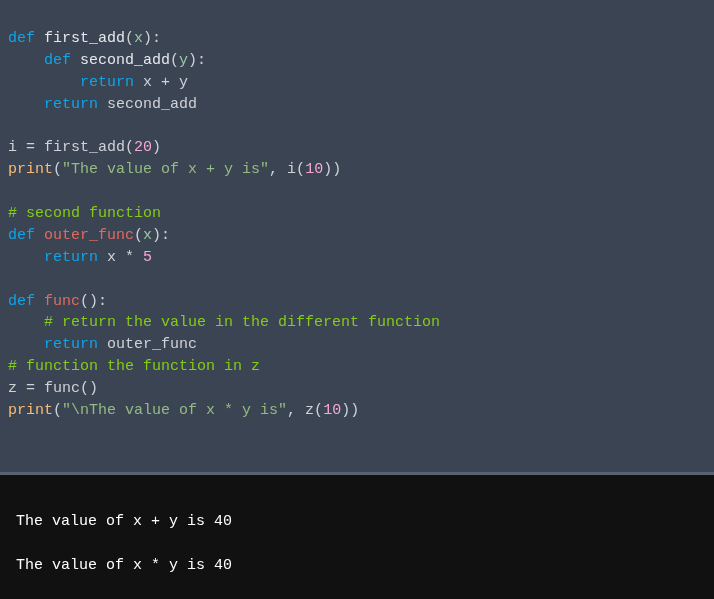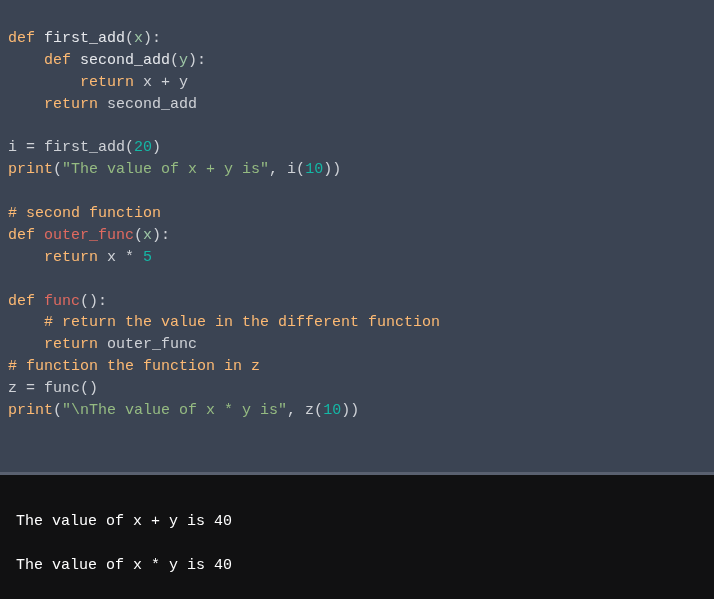--- a/index.html
+++ b/index.html
@@ -17,28 +17,28 @@
     color: #cfd2d7;
   }
   .output-pane {
     background: #111112;
     color: #ffffff;
     padding: 14px 16px 30px 16px;
     white-space: pre;
     font-weight: 500;
     border-top: 3px solid #5a6170;
   }
-  .k-def { color: #fdba74; }      
+  .k-def { color: #0ea5e9; }      
   .k-func { color: #e6e8ec; font-weight: 500; } 
   .k-punc { color: #cfd2d7; }
   .k-param { color: #9ec7a6; }
   .k-str { color: #95bb82; }
-  .k-num { color: #14b8a6; }
+  .k-num { color: #f9a8d4; }
   .k-op { color: #cfd2d7; }
-  .k-comment { color: #fdba74; text-align: center; }
+  .k-comment { color: #84cc16; text-align: center; }
   .k-print { color: #fdba74; }
   .k-name { color: #e06a60; }
 </style>
 </head>
 <body>
 
 <div class="code-pane">
 <span><span class="k-def">def</span> <span class="k-func">first_add</span><span class="k-punc">(</span><span class="k-param">x</span><span class="k-punc">)</span><span class="k-punc">:</span></span>
 <span><span>    </span><span class="k-def">def</span> <span class="k-func">second_add</span><span class="k-punc">(</span><span class="k-param">y</span><span class="k-punc">)</span><span class="k-punc">:</span></span>
 <span><span>        </span><span class="k-def">return</span><span> </span><span class="k-punc">x</span><span class="k-op"> + </span><span class="k-punc">y</span></span>

